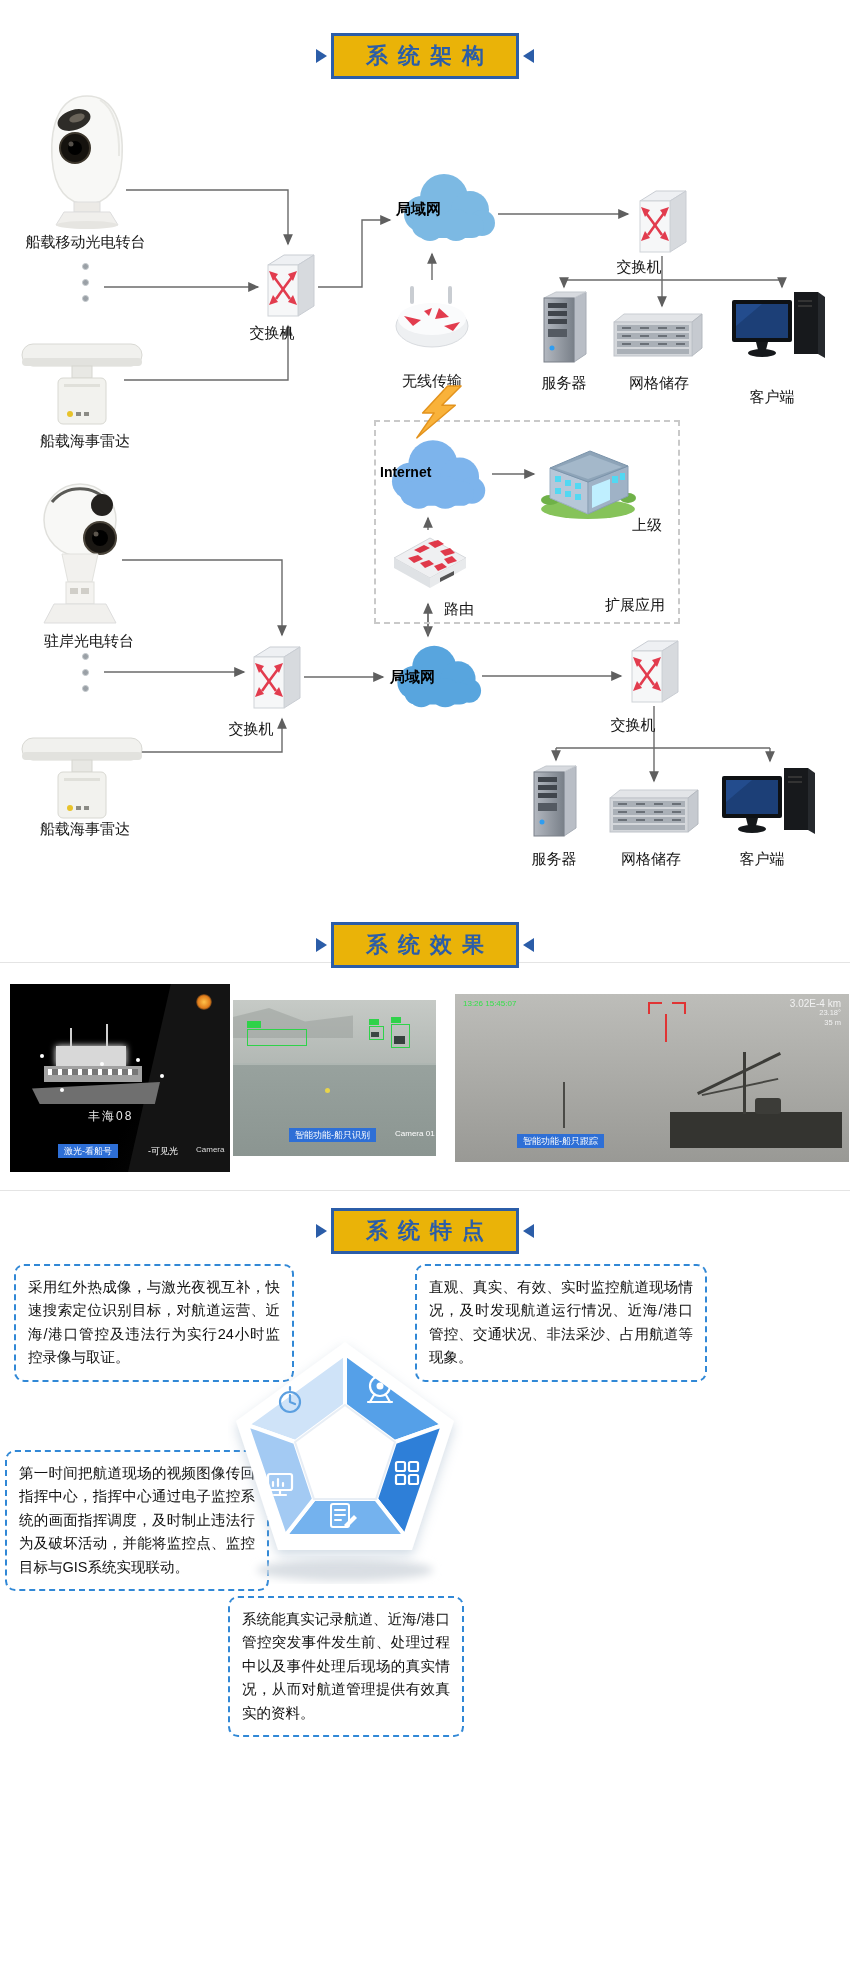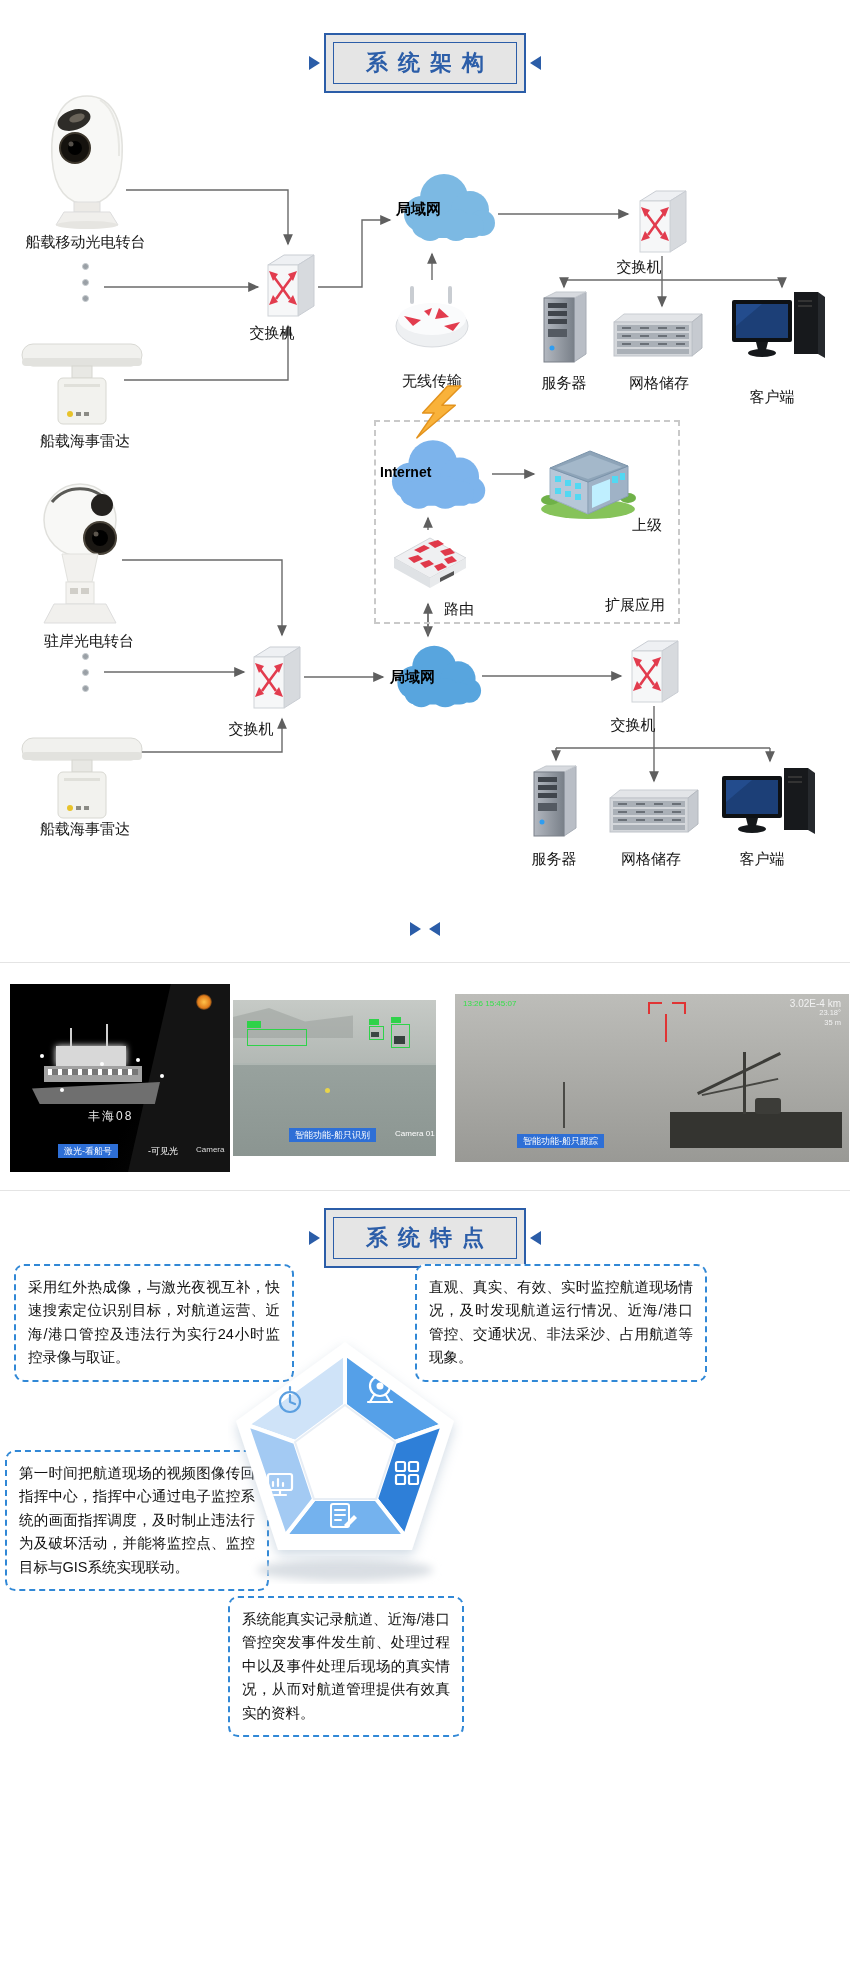--- a/index.html
+++ b/index.html
@@ -4,21 +4,21 @@
 <style>
   html,body{margin:0;padding:0;background:#fff;}
   #page{position:relative;width:850px;height:1963px;background:#fff;overflow:hidden;
         font-family:"Liberation Sans","DejaVu Sans",sans-serif;}
   .abs{position:absolute;}
   svg.dev{position:absolute;overflow:visible;}
   
   .sec-title{position:absolute;left:50%;transform:translateX(-50%);display:flex;align-items:center;}
   .tri-r{width:0;height:0;border-top:7px solid transparent;border-bottom:7px solid transparent;border-left:11px solid #2b5da8;margin-right:4px;}
   .tri-l{width:0;height:0;border-top:7px solid transparent;border-bottom:7px solid transparent;border-right:11px solid #2b5da8;margin-left:4px;}
-  .tb-outer{border:2px solid #2b5da8;padding:7px;background:#e5e5e5;}
+  .tb-outer{border:2px solid #2b5da8;padding:0;background:#eab308;}
   .tb-inner{border:1px solid #2b5da8;padding:5px 22px 5px 32px;font-size:22px;font-weight:700;color:#2b5da8;letter-spacing:10px;white-space:nowrap;}
   
   .lbl{position:absolute;font-size:15px;color:#161616;text-align:center;font-weight:500;white-space:nowrap;}
   .cloud-txt{position:absolute;text-align:left;color:#000000;font-weight:700;font-size:15px;pointer-events:none;}
   .vdots{position:absolute;display:flex;flex-direction:column;gap:9px;}
   .vdots i{width:5px;height:5px;border-radius:50%;background:#9aa0a6;border:1px solid #c4c9cd;}
   .dash-box{position:absolute;border:2px dashed #c9c9c9;background:transparent;}
   .hairline{position:absolute;left:0;width:850px;height:1px;background:#e4e4e4;}
   
   .shot{position:absolute;overflow:hidden;}
@@ -367,20 +367,23 @@
   <div class="lbl" style="left:612px;top:850px;width:78px">网格储存</div>
 
   <svg class="dev" style="left:722px;top:768px" width="96" height="74" viewBox="0 0 96 74">
       <use href="#sym-client"></use>
     </svg>
   <div class="lbl" style="left:730px;top:850px;width:64px">客户端</div>
 
   <div class="hairline" style="top:962px"></div>
   <div class="sec-title" style="top:922px">
     <span class="tri-r"></span>
+    <div class="tb-outer">
+        <div class="tb-inner">系统效果</div>
+      </div>
     <span class="tri-l"></span>
   </div>
 
   <div class="shot" style="left:10px;top:984px;width:220px;height:188px;background:linear-gradient(120deg,#000 60%,#0c0c0c)">
     <div class="abs" style="left:118px;top:0;width:102px;height:188px;background:#141414;clip-path:polygon(42% 0,100% 0,100% 100%,0 100%)"></div>
     <div class="abs" style="left:186px;top:10px;width:16px;height:16px;border-radius:50%;background:radial-gradient(circle,#ffc24a 0%,#e07b1a 55%,transparent 75%)"></div>
     <div class="abs" style="left:46px;top:62px;width:70px;height:20px;background:#d8d8d8;box-shadow:0 0 6px #fff"></div>
     <div class="abs" style="left:34px;top:82px;width:98px;height:16px;background:#a2a2a2"></div>
     <div class="abs" style="left:38px;top:85px;width:90px;height:6px;background:repeating-linear-gradient(90deg,#fff 0 4px,#777 4px 10px)"></div>
     <div class="abs" style="left:22px;top:98px;width:128px;height:22px;background:#6f6f6f;clip-path:polygon(0 30%,100% 0,96% 100%,6% 100%)"></div>

